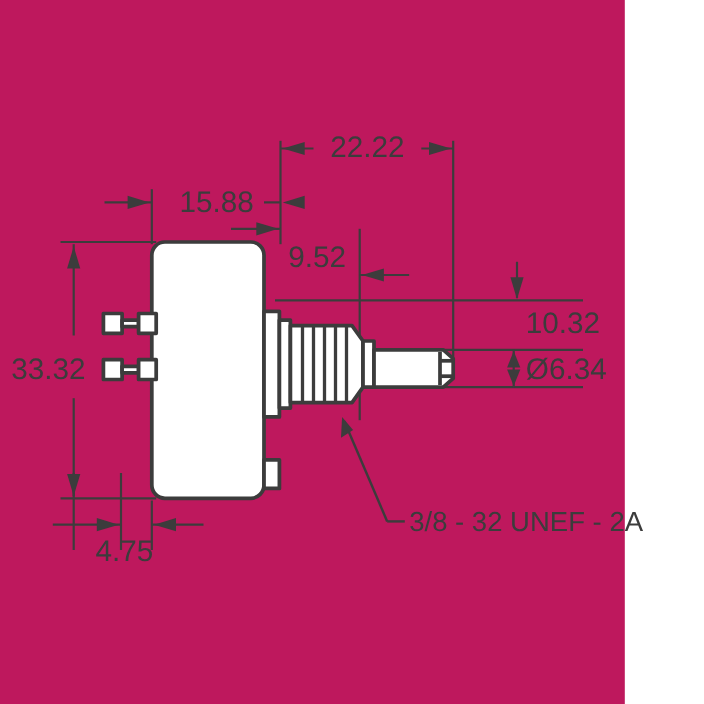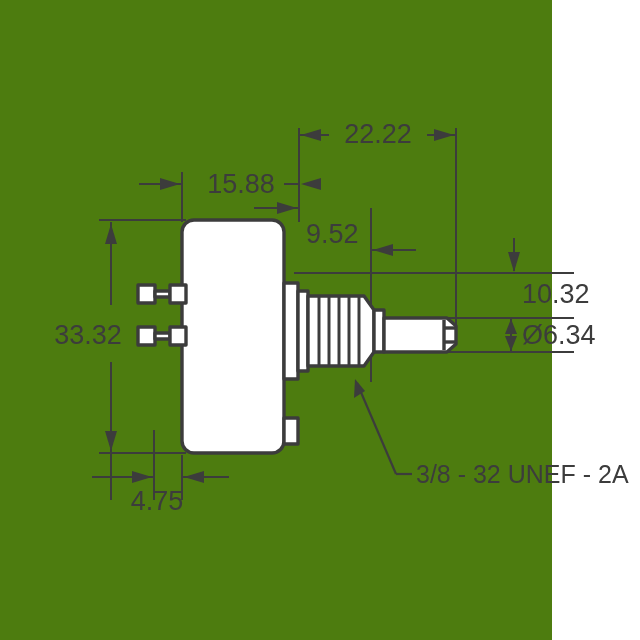--- a/index.html
+++ b/index.html
@@ -8,24 +8,23 @@
     background: #ffffff;
   }
   body {
     width: 640px;
     height: 640px;
     font-family: "Liberation Sans", sans-serif;
     overflow: hidden;
   }
   #drawing-root {
     position: relative;
-    width: 508px;
+    width: 568px;
     height: 640px;
-    background: #4d7c0f;
-    padding-left: 44px;
+    background: #be185d;
   }
   svg#drawing {
     display: block;
     width: 640px;
     height: 640px;
   }
   .dim-text {
     font-family: "Liberation Sans", sans-serif;
     font-size: 27px;
     fill: #3c3c3c;

